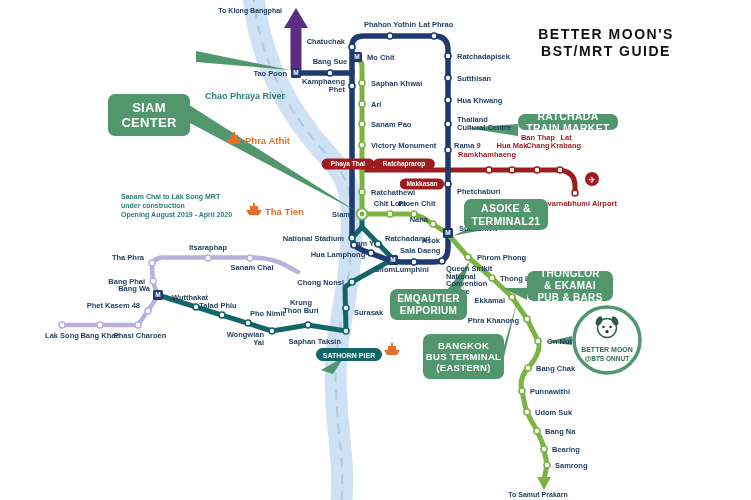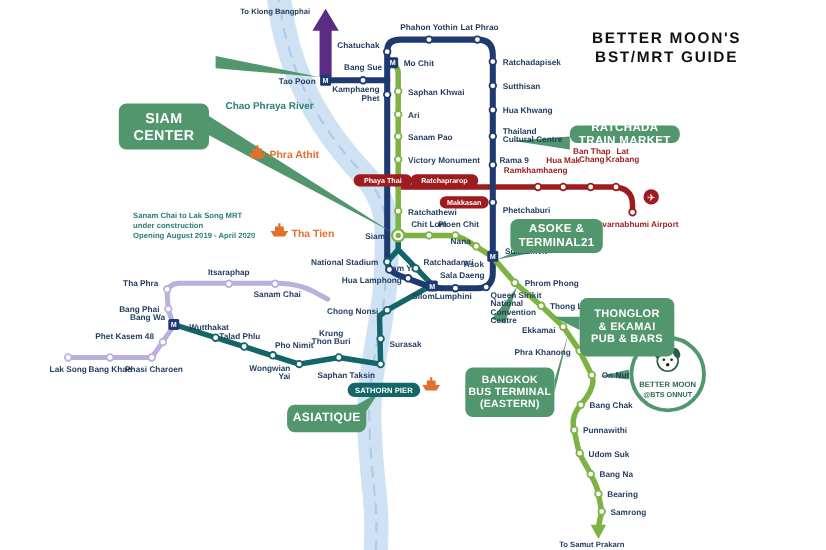--- a/index.html
+++ b/index.html
@@ -391,33 +391,34 @@
     <div>CENTER</div>
   </div>
   <div class="callout" style="left:518px;top:114px;width:100px;height:16px;font-size:10.5px">
     <div>RATCHADA</div>
     <div>TRAIN MARKET</div>
   </div>
   <div class="callout" style="left:464px;top:199px;width:84px;height:31px;font-size:10.5px">
     <div>ASOKE &amp;</div>
     <div>TERMINAL21</div>
   </div>
-  <div class="callout" style="left:527px;top:271px;width:86px;height:53px;font-size:10px">
+  <div class="callout" style="left:527px;top:271px;width:86px;height:30px;font-size:10px">
     <div>THONGLOR</div>
     <div>&amp; EKAMAI</div>
     <div>PUB &amp; BARS</div>
+  </div>
+  <div class="callout" style="left:390px;top:289px;width:77px;height:31px;font-size:10px">
+    <div>EMQAUTIER</div>
+    <div>EMPORIUM</div>
   </div>
   <div class="callout" style="left:423px;top:334px;width:81px;height:45px;font-size:9.5px">
     <div>BANGKOK</div>
     <div>BUS TERMINAL</div>
     <div>(EASTERN)</div>
   </div>
-  <div class="callout" style="left:261px;top:368px;width:72px;height:25px;font-size:11px">
-    <div>ASIATIQUE</div>
-  </div>
 
   <div class="note" style="left:121px;top:192px">
     <div>Sanam Chai to Lak Song MRT</div>
     <div>under construction</div>
     <div>Opening August 2019 - April 2020</div>
   </div>
 
 </div>
 
 </body></html>

